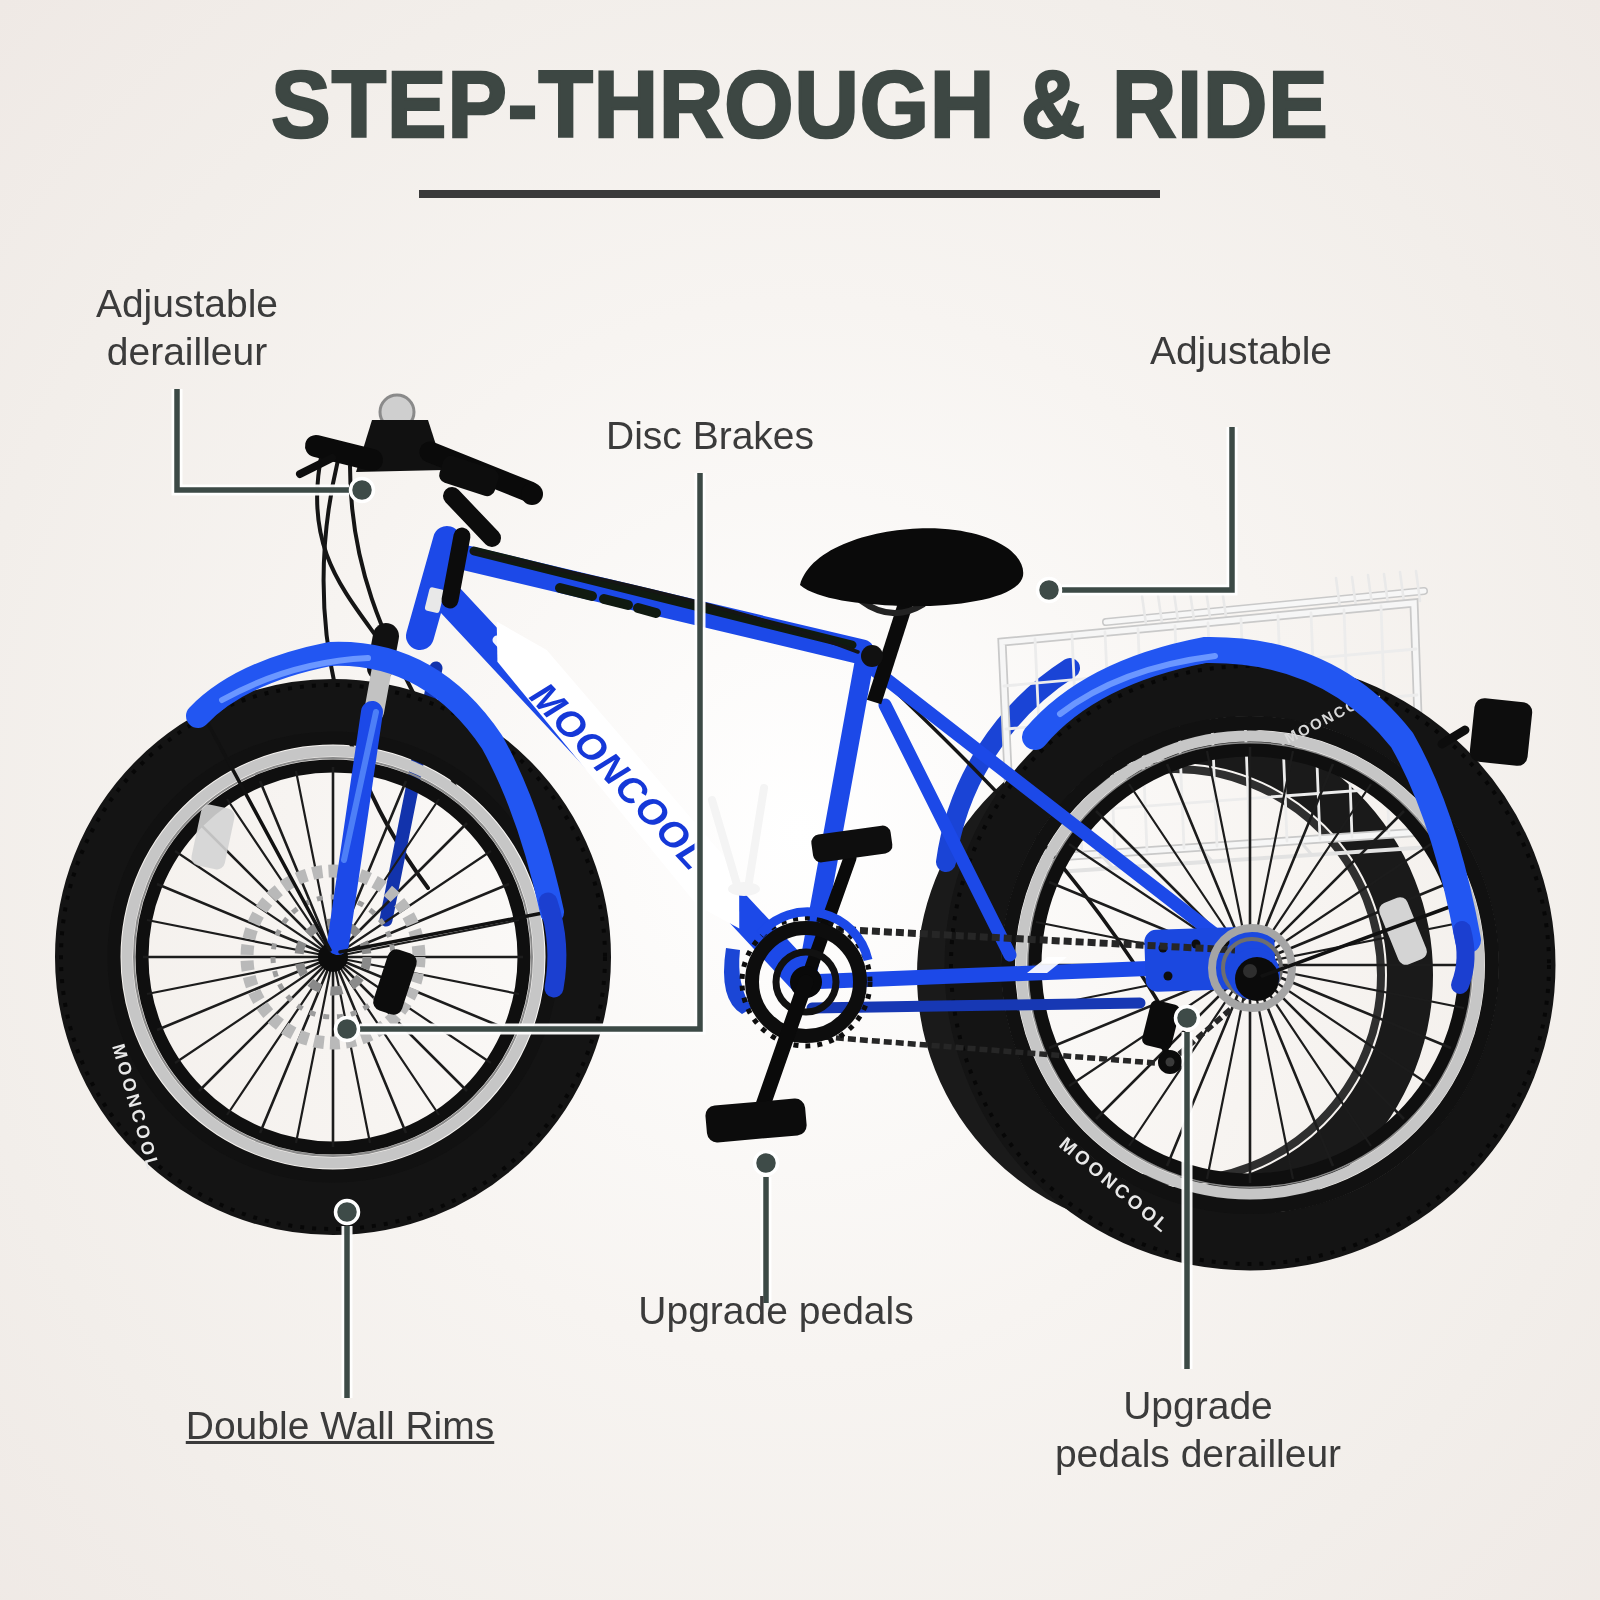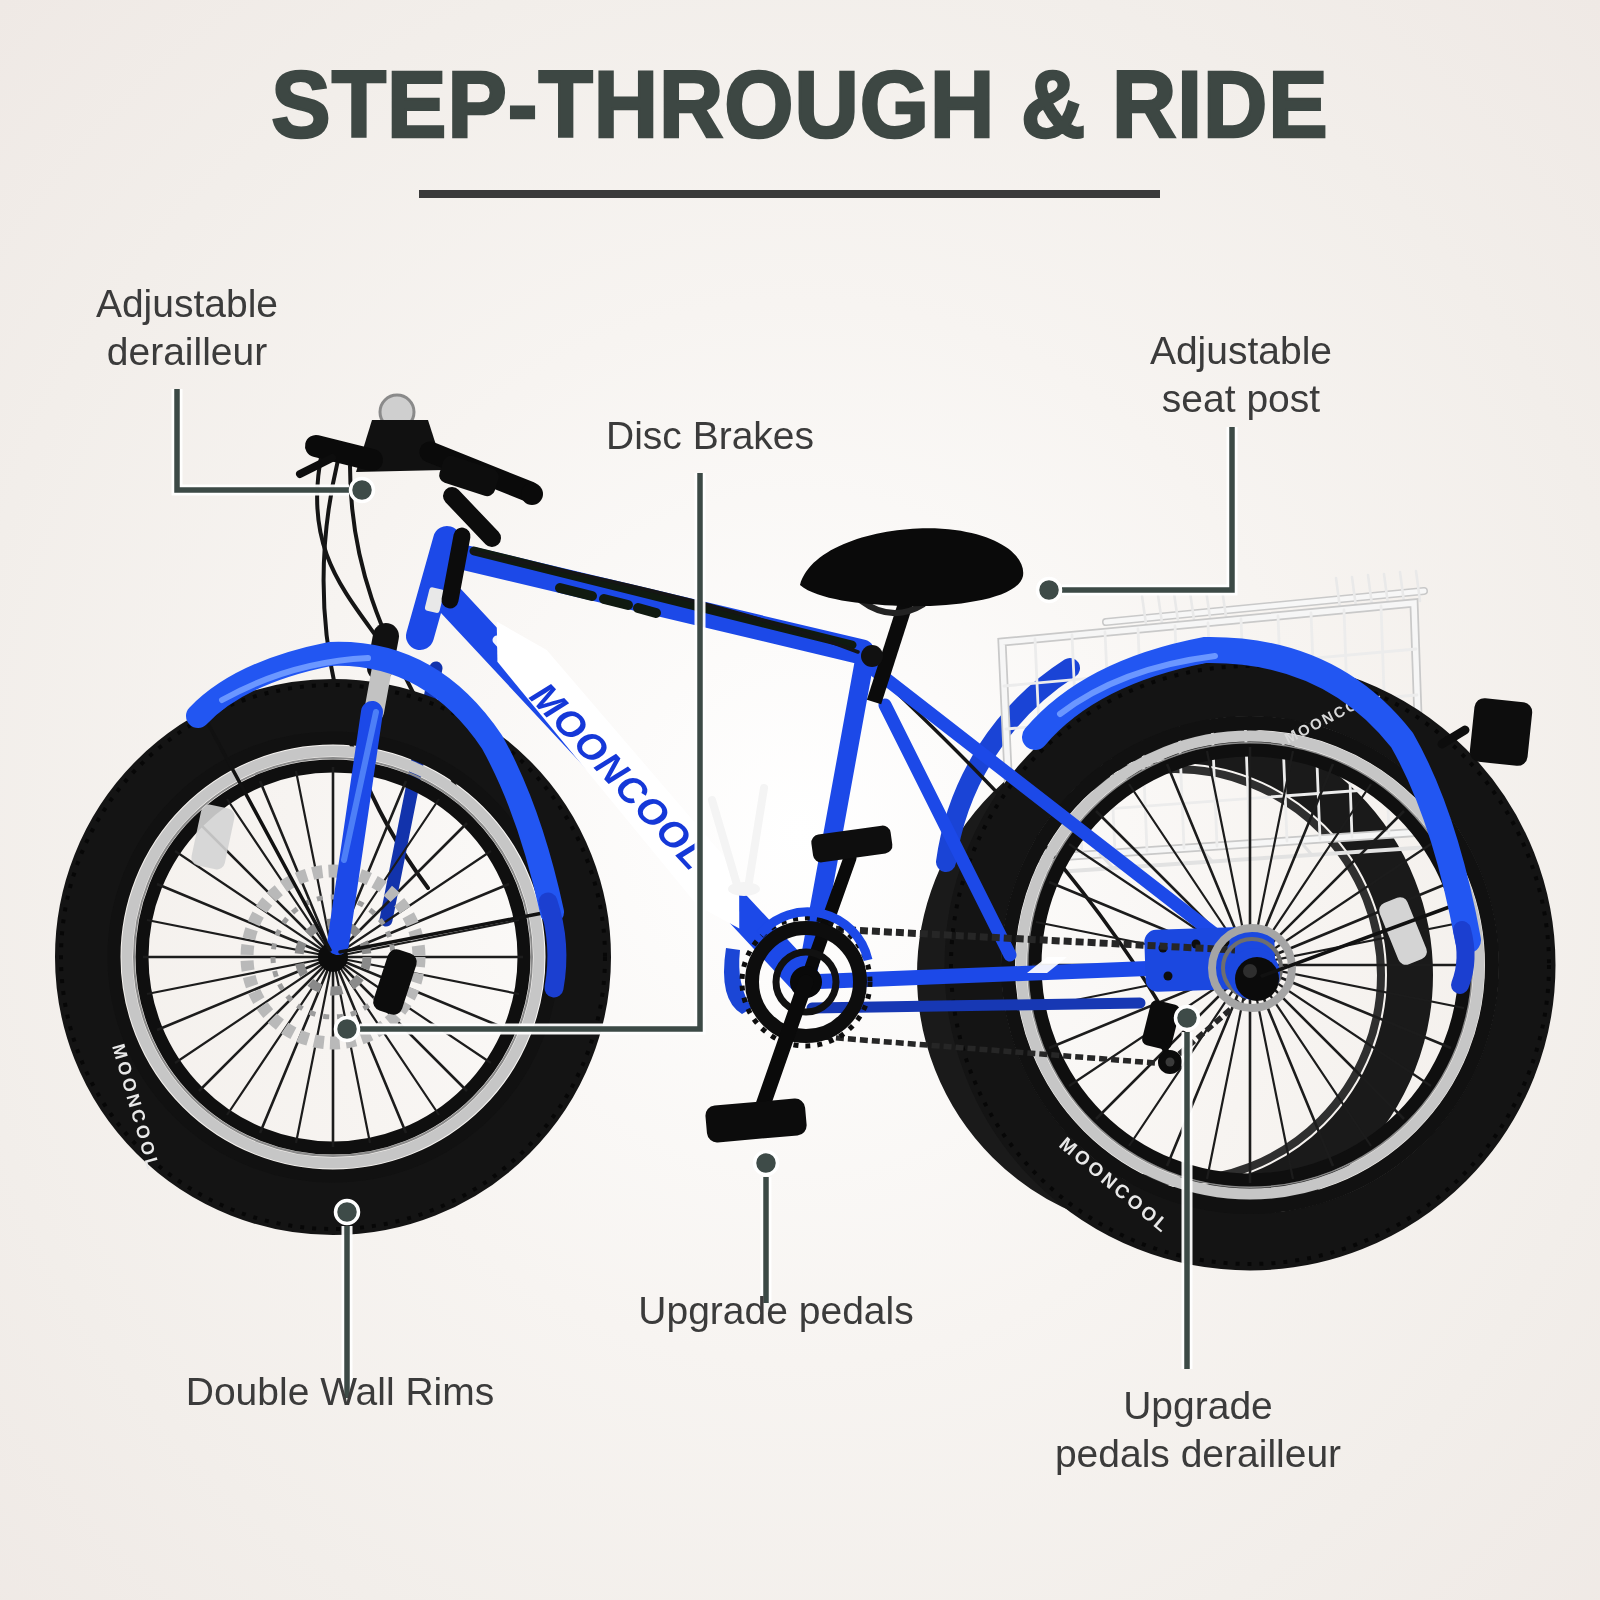--- a/index.html
+++ b/index.html
@@ -237,24 +237,23 @@
     <span>Adjustable</span>
     <span>derailleur</span>
   </div>
 
   <div class="label" style="left:535px;top:412px;width:350px;">
     <span>Disc Brakes</span>
   </div>
 
   <div class="label" style="left:1066px;top:327px;width:350px;">
     <span>Adjustable</span>
-    <span>seat post</span>
-  </div>
-
-  <div class="label" style="left:115px;top:1368px;width:450px;">
+  </div>
+
+  <div class="label" style="left:115px;top:1402px;width:450px;text-decoration:underline;">
     <span>Double Wall Rims</span>
   </div>
 
   <div class="label" style="left:551px;top:1287px;width:450px;">
     <span>Upgrade pedals</span>
   </div>
 
   <div class="label" style="left:938px;top:1382px;width:520px;">
     <span>Upgrade</span>
     <span>pedals derailleur</span>

